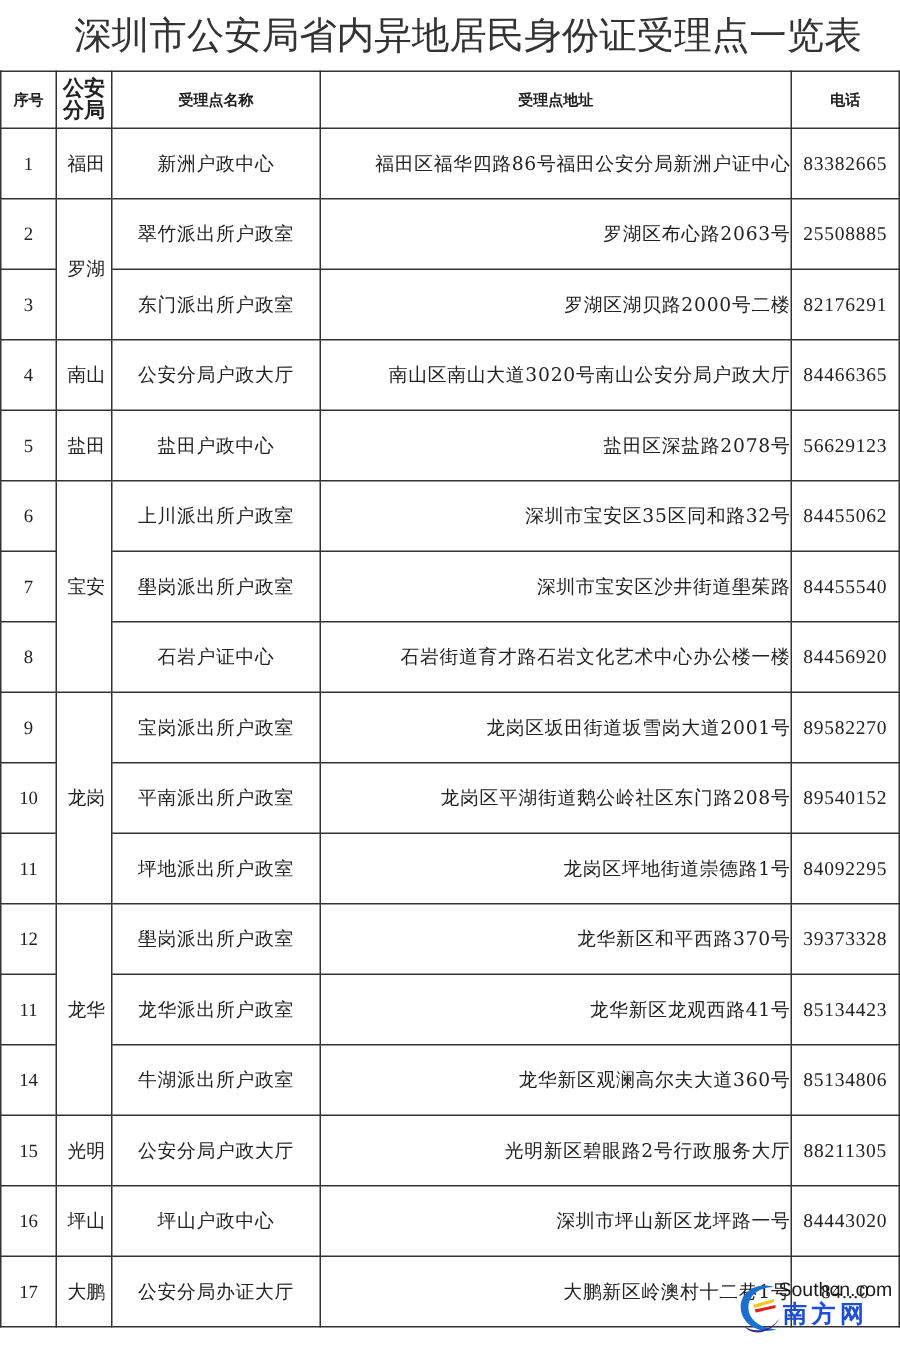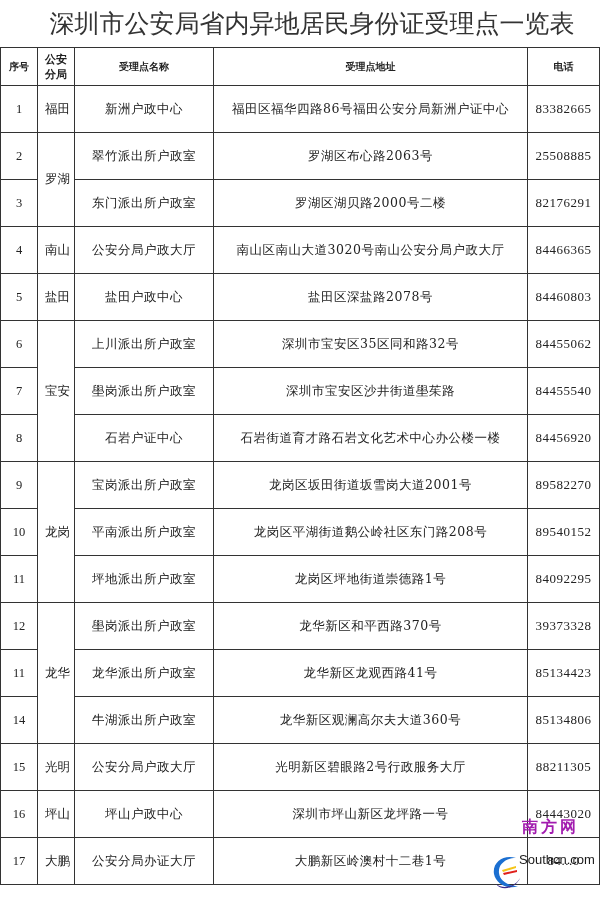--- a/index.html
+++ b/index.html
@@ -7,32 +7,32 @@
          font-family: "DejaVu Serif", "Liberation Serif", serif; color: #222; }
   .title { position: absolute; left: 12px; top: 4px; width: 600px; height: 40px;
            text-align: center; font-size: 25px; line-height: 40px; color: #333;
            font-family: "DejaVu Sans", "Liberation Sans", sans-serif; letter-spacing: 0px; }
   table { position: absolute; left: 0; top: 47px; border-collapse: collapse;
           table-layout: fixed; width: 599px; }
   td, th { border: 1.5px solid #333; text-align: center; vertical-align: middle;
            padding: 0; font-size: 12.5px; font-weight: normal; color: #222; }
   th { height: 37px; font-weight: bold; font-size: 10px;
        font-family: "DejaVu Serif", "Liberation Serif", serif; }
-  th.stack { line-height: 15px; font-size: 11px; }
+  th.stack { line-height: 15px; font-size: 14px; }
   td.num { font-size: 12.5px; font-family: "Liberation Serif", "DejaVu Serif", serif; }
   td.tel { font-family: "Liberation Serif", "DejaVu Serif", serif; font-size: 13px; letter-spacing: 0.5px; }
   td.bureau { text-align: center; padding-left: 3px; }
-  td.addr { letter-spacing: 0.5px; }
+  td.addr { letter-spacing: 0.5px; text-align: right; }
   td.name { letter-spacing: 0.5px; }
   tr.r { height: 47px; }
   .logo { position: absolute; left: 490px; top: 852px; width: 110px; height: 40px; }
   .logo-text-top { position: absolute; left: 519px; top: 852px; font-family: "Liberation Sans", sans-serif;
                    font-weight: normal; font-size: 13px; color: #1a1a1a; }
-  .logo-text-cn { position: absolute; left: 522px; top: 817px; font-family: "DejaVu Sans", sans-serif;
-                  font-weight: bold; font-size: 16px; color: #a21caf; letter-spacing: 3px; }
+  .logo-text-cn { position: absolute; left: 522px; top: 866px; font-family: "DejaVu Sans", sans-serif;
+                  font-weight: bold; font-size: 16px; color: #1d4ed8; letter-spacing: 3px; }
 </style>
 </head>
 <body>
 
 <div class="title">深圳市公安局省内异地居民身份证受理点一览表</div>
 
 <table>
   <colgroup>
     <col style="width:37px">
     <col style="width:37px">
@@ -78,21 +78,21 @@
       <td class="bureau">南山</td>
       <td class="name">公安分局户政大厅</td>
       <td class="addr">南山区南山大道3020号南山公安分局户政大厅</td>
       <td class="tel">84466365</td>
     </tr>
     <tr class="r">
       <td class="num">5</td>
       <td class="bureau">盐田</td>
       <td class="name">盐田户政中心</td>
       <td class="addr">盐田区深盐路2078号</td>
-      <td class="tel">84460803</td>
+      <td class="tel">56629123</td>
     </tr>
     <tr class="r">
       <td class="num">6</td>
       <td class="bureau" rowspan="3">宝安</td>
       <td class="name">上川派出所户政室</td>
       <td class="addr">深圳市宝安区35区同和路32号</td>
       <td class="tel">84455062</td>
     </tr>
     <tr class="r">
       <td class="num">7</td>

